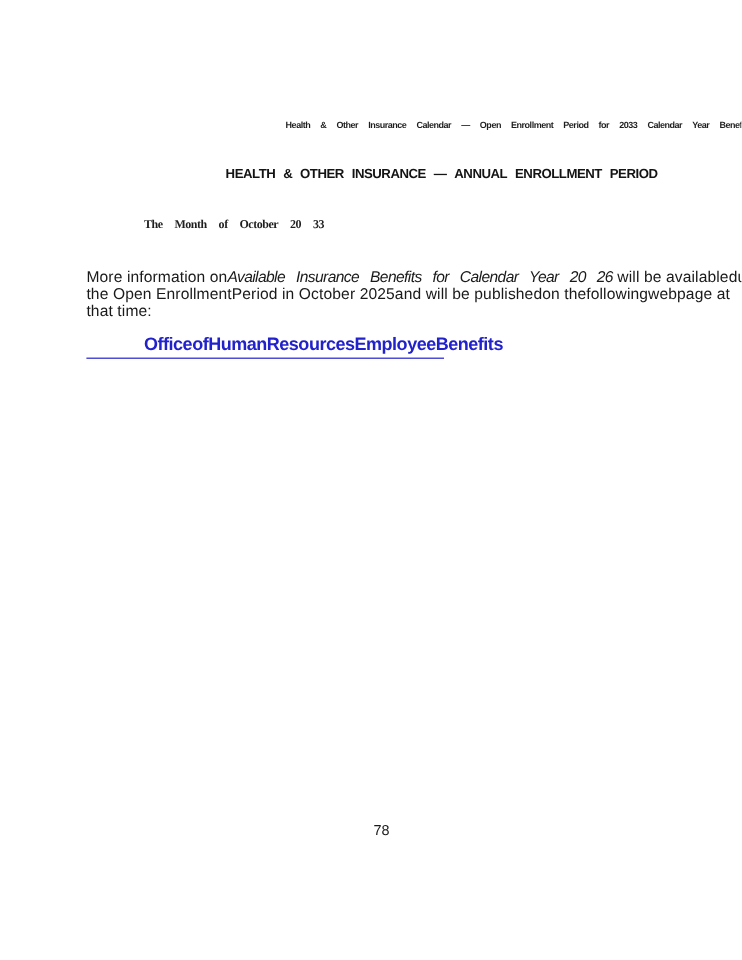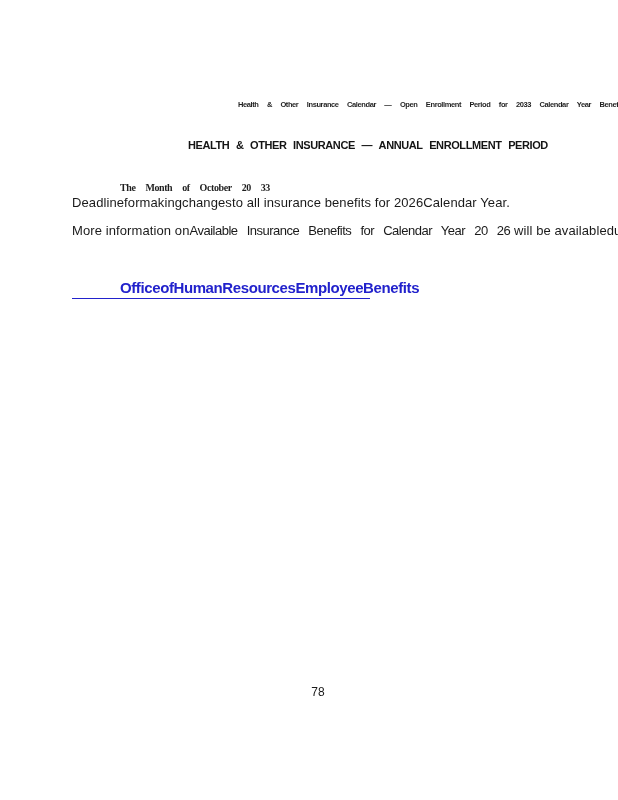--- a/index.html
+++ b/index.html
@@ -41,20 +41,21 @@
     font-size: 13px; letter-spacing: 0.1px;
     white-space: nowrap;
   }
   .info-para {
     left: 72px; top: 224px; width: 540px;
     font-size: 13px; line-height: 14px;
     letter-spacing: 0.1px;
   }
   .info-para .pline { white-space: nowrap; }
   .ital {
+    font-style: italic;
     letter-spacing: -0.5px;
     word-spacing: 6px;
   }
   .hr-link {
     left: 72px; top: 279px; width: 298px;
     padding-right: 25px;
     padding-bottom: 2px;
     box-sizing: border-box;
     font-size: 15px; font-weight: bold;
     text-decoration: none;
@@ -102,24 +103,25 @@
 
   <div class="abs spread month-line cond">
     <span class="w">The</span>
     <span class="w">Month</span>
     <span class="w">of</span>
     <span class="w">October</span>
     <span class="w">20</span>
     <span class="w">33</span>
   </div>
 
-  <div class="abs deadline-line">Deadlineformakingchangesto all insurance benefits for 2026Calendar Year.</div>
 
   <div class="abs info-para">
     <div class="pline"><span>More information on</span><span class="ital">Available Insurance Benefits for Calendar Year 20 26</span><span> will be availableduring</span></div>
+    <div class="pline">the Open EnrollmentPeriod in October 2025and will be publishedon thefollowingwebpage at</div>
+    <div class="pline">that time:</div>
   </div>
 
   <a class="abs spread hr-link cond" id="hr-link" href="#" style="color: rgb(34, 34, 204); border-bottom: 1px solid rgb(34, 34, 204);">
     <span class="w">Office</span>
     <span class="w">ofHuman</span>
     <span class="w">Resources</span>
     <span class="w">Employee</span>
     <span class="w">Benefits</span>
   </a>
 

